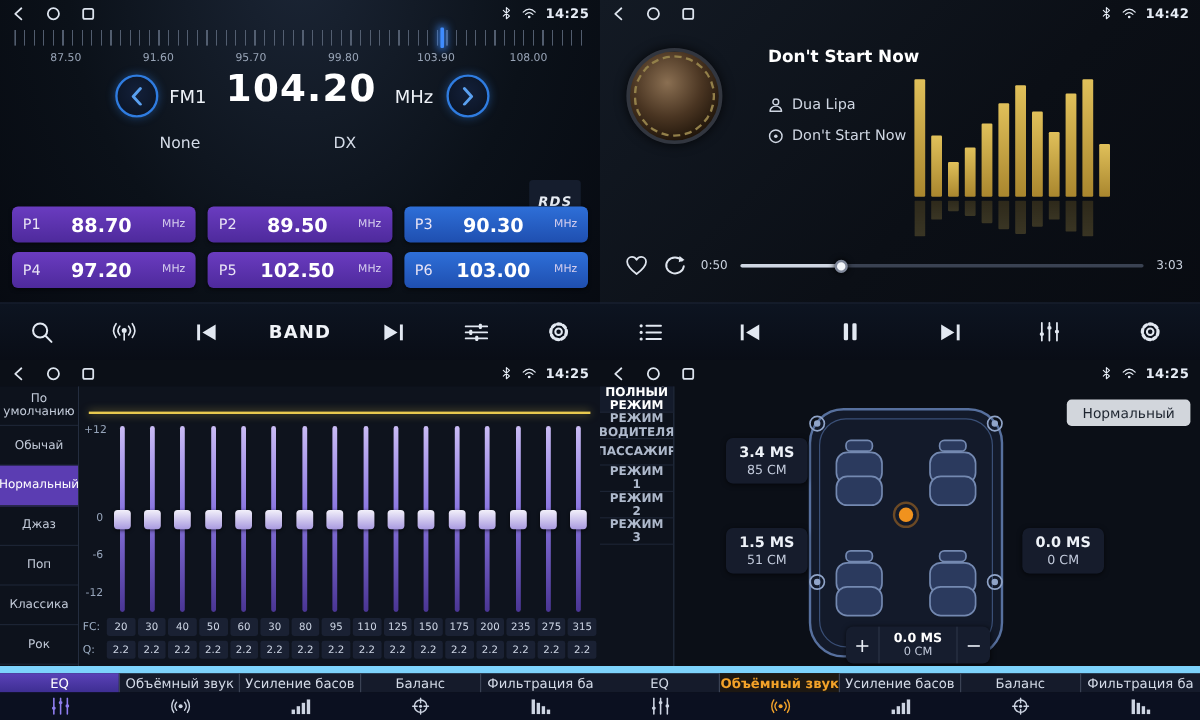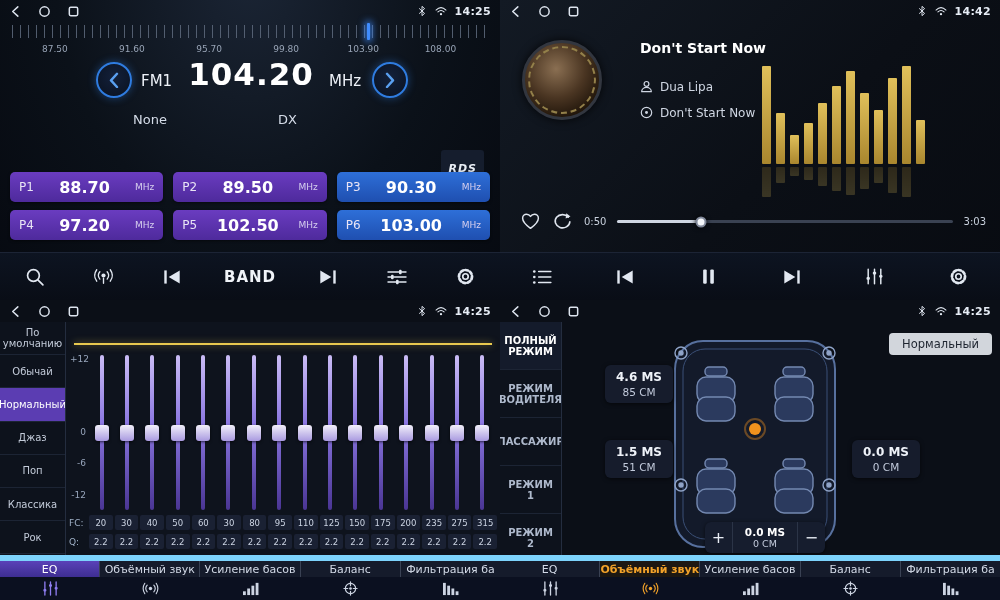--- a/index.html
+++ b/index.html
@@ -57,21 +57,21 @@
   .p-freq { flex:1; text-align:center; font-size:16px; font-weight:bold; }
   .p-unit { font-size:9px; color:#d6cfee; }
 
   
   #player { background:linear-gradient(135deg,#131a24 0%, #0b0f16 55%, #080b11 100%); }
   .album { position:absolute; left:22px; top:40px; width:80px; height:80px; border-radius:50%;
            background:radial-gradient(circle at 42% 35%, #8a6f52, #4a3522 45%, #1c1208 80%);
            border:3px solid #32363f; box-shadow:0 0 10px rgba(0,0,0,.8); }
   .album::after { content:""; position:absolute; inset:3px; border-radius:50%; border:2px dashed #93804a; }
   .song-title { position:absolute; left:140px; top:40px; font-size:14px; font-weight:bold; }
-  .meta-row { position:absolute; left:140px; display:flex; align-items:flex-start; gap:7px; color:#cfd6e2; font-size:12px; }
+  .meta-row { position:absolute; left:140px; display:flex; align-items:flex-end; gap:7px; color:#cfd6e2; font-size:12px; }
   .meta-artist { top:80px; }
   .meta-track { top:106px; }
   .viz { position:absolute; left:262px; top:66px; width:150px; height:98px; display:flex;
          align-items:flex-end; gap:5px; }
   .viz-ref { position:absolute; left:262px; top:167px; width:150px; height:30px; display:flex;
              align-items:flex-end; gap:5px; transform:scaleY(-1); opacity:.22; overflow:hidden; }
   .vbar { width:9px; background:linear-gradient(180deg,#e0c05a,#a9862e); border-radius:1px; flex:0 0 9px; }
   .ctrl-row { position:absolute; left:20px; right:14px; top:212px; display:flex; align-items:center; gap:11px;
               color:#dfe5ee; }
   .t-small { font-size:10px; color:#c9d1dd; }
@@ -81,21 +81,21 @@
                    border-radius:50%; background:#f5f7fa; border:2px solid #80889a; box-shadow:0 0 5px #000; }
 
   
   #eq, #surround { background:#0b0f17; }
   .side { position:absolute; left:0; top:22px; bottom:45px; background:#0d121c; border-right:1px solid #242d3f; }
   #eq .side { width:66px; }
   #surround .side { width:62px; }
   .side-item { display:flex; align-items:center; justify-content:center; text-align:center;
                border-bottom:1px solid #1c2434; color:#c3cbd9; padding:0 3px; overflow:hidden; }
   #eq .side-item { height:33.2px; font-size:10px; }
-  #surround .side-item { height:48px; font-size:10px; font-weight:bold; color:#aeb9cc; }
+  #surround .side-item { height:22px; font-size:10px; font-weight:bold; color:#aeb9cc; }
   #eq .side-item.sel { background:#5b3db2; color:#fff; }
   #surround .side-item.sel { color:#fff; background:#141b2b; }
 
   .tabbar { position:absolute; left:0; right:0; bottom:23px; height:22px; display:flex;
             background:#151b2b; border-top:6px solid #7dd3fc; }
   .tab { flex:1; display:flex; align-items:center; justify-content:center; font-size:11px; color:#d3dae7;
          border-right:1px solid #3a4254; white-space:nowrap; overflow:hidden; padding:0 2px; }
   .tab:last-child { border-right:none; }
   .tab.active-purple { background:linear-gradient(180deg,#5a42b8,#3e2e92); color:#fff; }
   .tab.active-orange { color:#f2a229; background:#1d1812; font-weight:bold; }
@@ -712,21 +712,21 @@
           <circle cx="164" cy="152" r="6"></circle>
             <circle cx="164" cy="152" r="2" fill="#90a4c8"></circle>
           <circle cx="90" cy="208" r="7"></circle>
             <circle cx="90" cy="208" r="2.4" fill="#90a4c8"></circle>
         </g>
         <circle cx="90" cy="96" r="6" fill="#f0921e"></circle>
         <circle cx="90" cy="96" r="10" fill="none" stroke="rgba(240,146,30,.4)" stroke-width="2"></circle>
       </svg>
 
       <div class="valbox vb-fl">
-        <div class="ms">4.6 MS</div>
+        <div class="ms">3.4 MS</div>
         <div class="cm">85 CM</div>
       </div>
       <div class="valbox vb-rl">
         <div class="ms">1.5 MS</div>
         <div class="cm">51 CM</div>
       </div>
       <div class="valbox vb-rr">
         <div class="ms">0.0 MS</div>
         <div class="cm">0 CM</div>
       </div>

